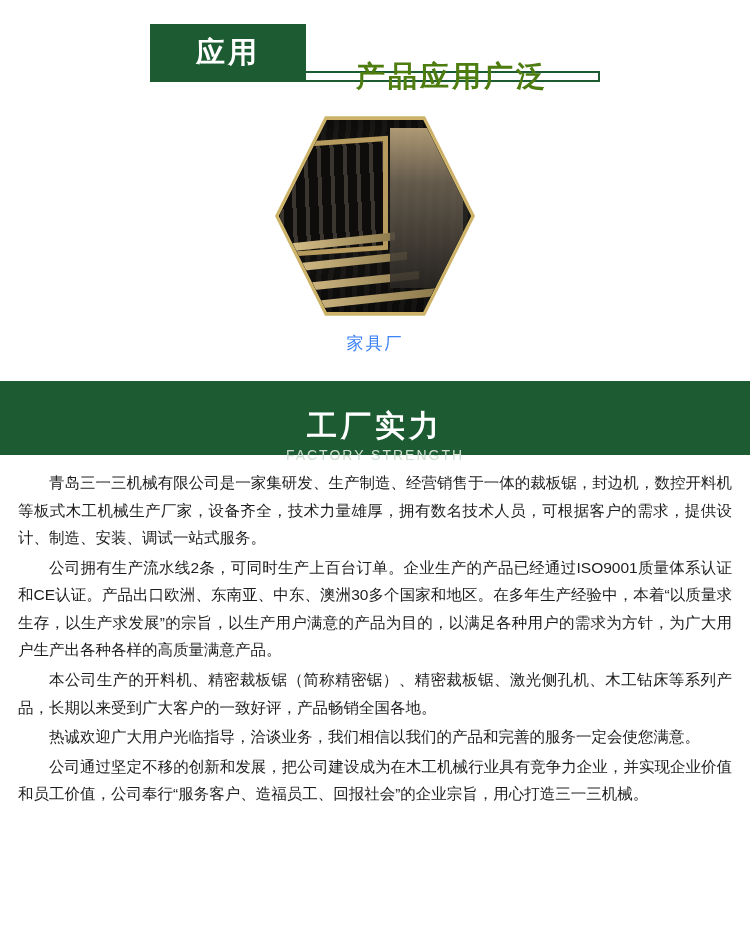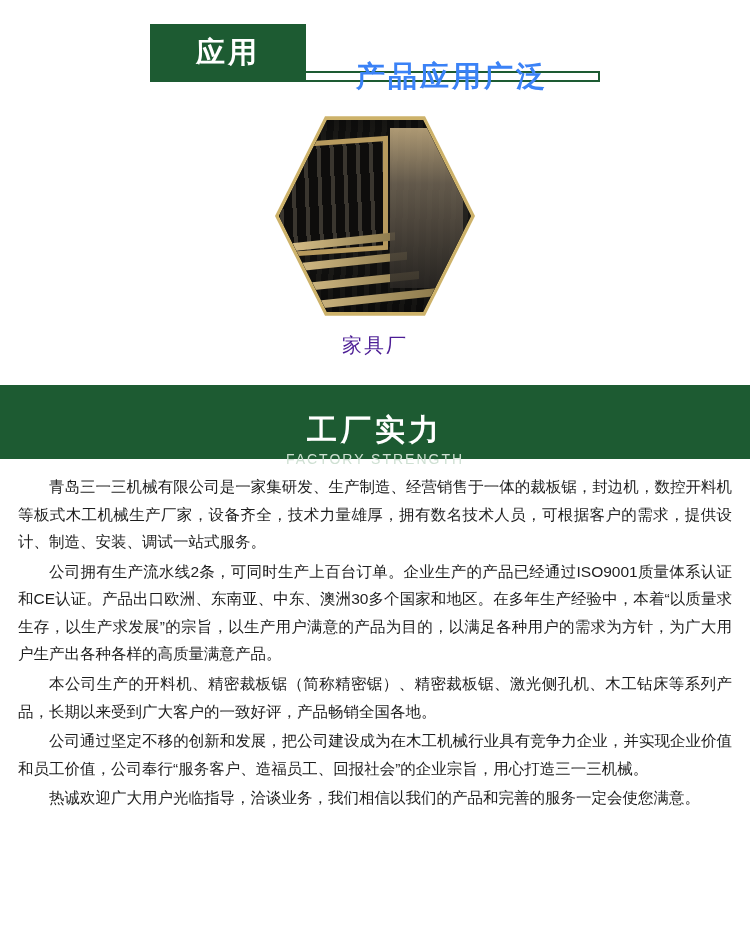--- a/index.html
+++ b/index.html
@@ -36,21 +36,21 @@
     letter-spacing: 3px;
     box-sizing: border-box;
   }
   .app-banner-title {
     flex: 1;
     border: 2px solid #1d5b32;
     border-left: none;
     display: flex;
     align-items: center;
     justify-content: center;
-    color: #3b82f6;
+    color: #4d7c0f;
     font-size: 29px;
     font-weight: bold;
     letter-spacing: 3px;
     box-sizing: border-box;
     background: #ffffff;
     margin-top: 47px;
   }
 
   
   .hex-row {
@@ -79,22 +79,22 @@
   .hex-inner {
     width: 192px;
     height: 200px;
     -webkit-clip-path: polygon(25% 2%, 75% 2%, 100% 50%, 75% 98%, 25% 98%, 0% 50%);
     clip-path: polygon(25% 2%, 75% 2%, 100% 50%, 75% 98%, 25% 98%, 0% 50%);
     overflow: hidden;
     position: relative;
   }
   .hex-caption {
     margin-top: 12px;
-    font-size: 20px;
-    color: #4c1d95;
+    font-size: 17px;
+    color: #3b82f6;
     letter-spacing: 2px;
   }
 
   
   .photo-factory {
     width: 100%;
     height: 100%;
     background:
       linear-gradient(180deg, rgba(0,0,0,0.55), rgba(0,0,0,0.15) 40%, rgba(0,0,0,0.6)),
       repeating-linear-gradient(92deg, #1b1a18 0px, #1b1a18 7px, #2e2c27 7px, #2e2c27 12px),
@@ -327,15 +327,15 @@
   <div class="strength-band-text">
     <div class="strength-title">工厂实力</div>
     <div class="strength-sub">FACTORY STRENGTH</div>
   </div>
 </div>
 
 <div class="article">
   <p>青岛三一三机械有限公司是一家集研发、生产制造、经营销售于一体的裁板锯，封边机，数控开料机等板式木工机械生产厂家，设备齐全，技术力量雄厚，拥有数名技术人员，可根据客户的需求，提供设计、制造、安装、调试一站式服务。</p>
   <p>公司拥有生产流水线2条，可同时生产上百台订单。企业生产的产品已经通过ISO9001质量体系认证和CE认证。产品出口欧洲、东南亚、中东、澳洲30多个国家和地区。在多年生产经验中，本着“以质量求生存，以生产求发展”的宗旨，以生产用户满意的产品为目的，以满足各种用户的需求为方针，为广大用户生产出各种各样的高质量满意产品。</p>
   <p>本公司生产的开料机、精密裁板锯（简称精密锯）、精密裁板锯、激光侧孔机、木工钻床等系列产品，长期以来受到广大客户的一致好评，产品畅销全国各地。</p>
+  <p>热诚欢迎广大用户光临指导，洽谈业务，我们相信以我们的产品和完善的服务一定会使您满意。</p>
   <p>公司通过坚定不移的创新和发展，把公司建设成为在木工机械行业具有竞争力企业，并实现企业价值和员工价值，公司奉行“服务客户、造福员工、回报社会”的企业宗旨，用心打造三一三机械。</p>
-  <p>热诚欢迎广大用户光临指导，洽谈业务，我们相信以我们的产品和完善的服务一定会使您满意。</p>
 </div>
 
 </body></html>

